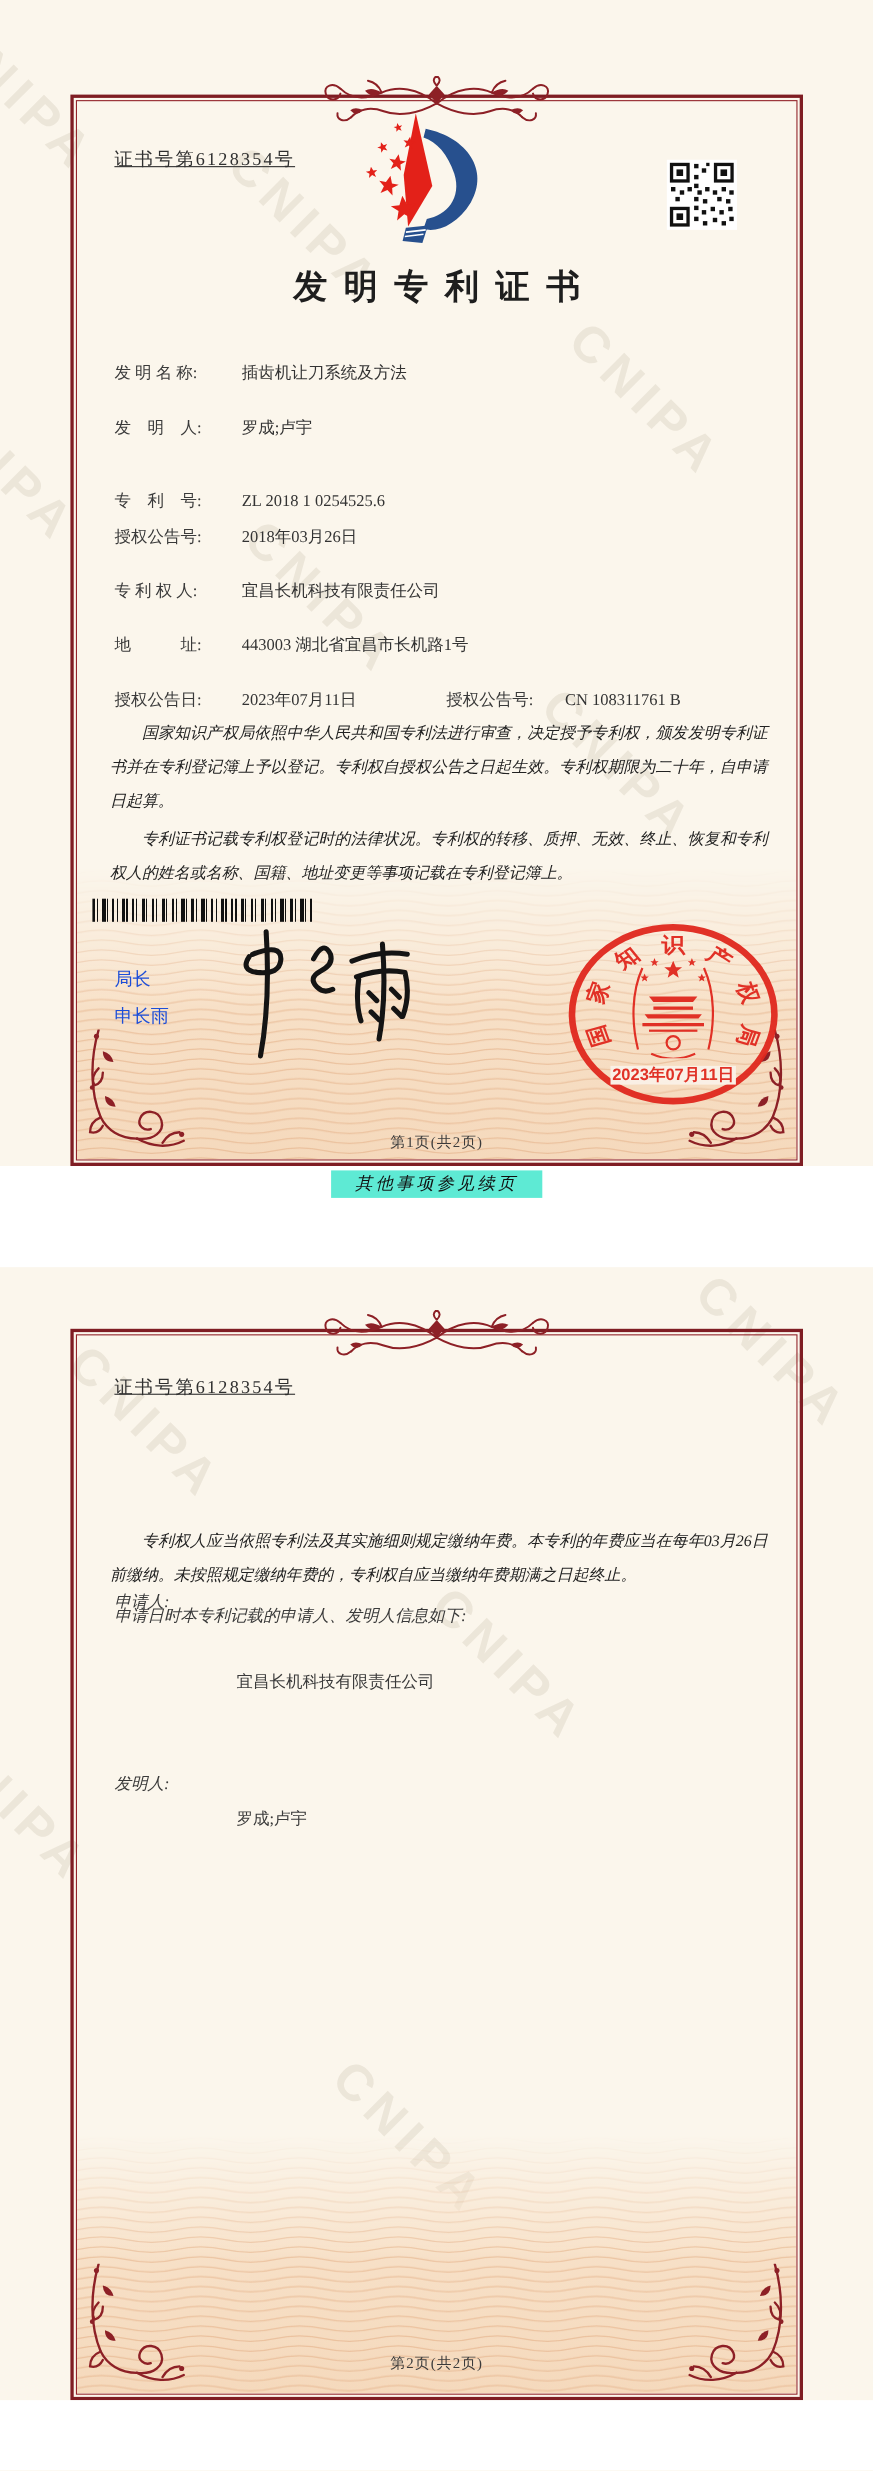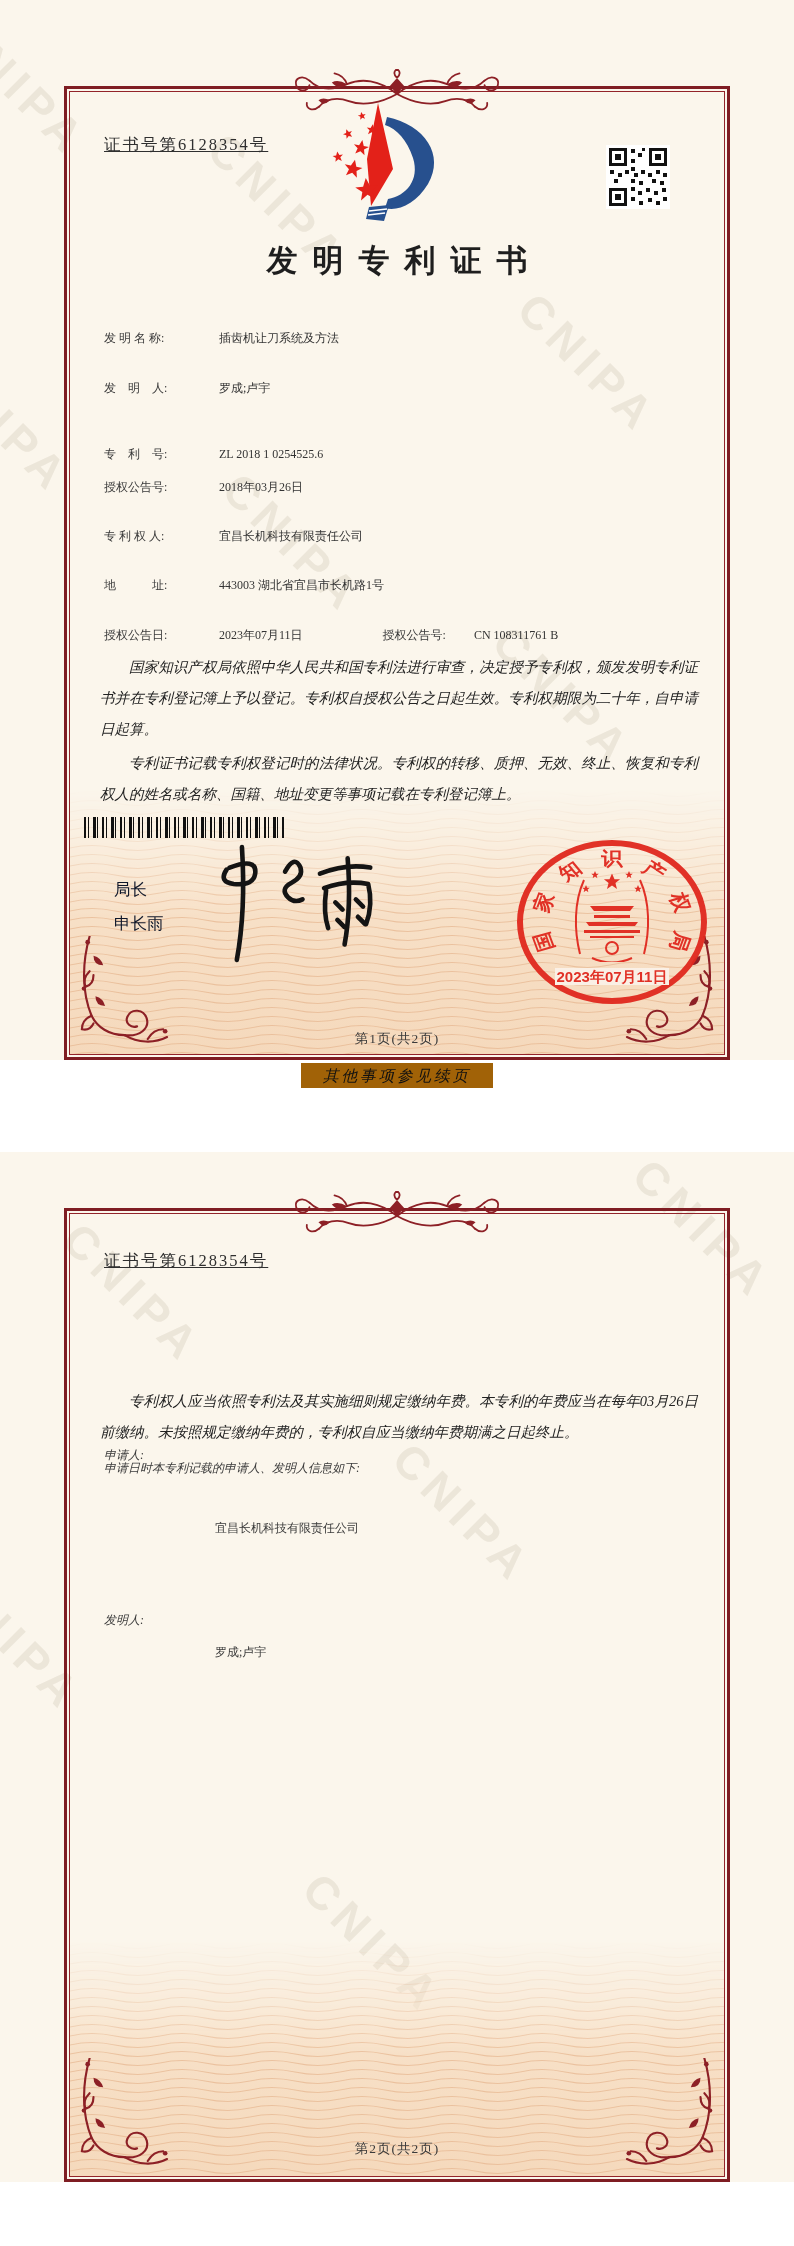--- a/index.html
+++ b/index.html
@@ -38,38 +38,38 @@
   .corner-orn.left{left:8px;}
   .corner-orn.right{right:8px;transform:scaleX(-1);}
   .top-orn{position:absolute;left:50%;transform:translateX(-50%);top:-20px;width:330px;height:50px;z-index:3;}
   
   .cert-no{position:absolute;left:104px;font-size:16.5px;color:#2f2f2f;letter-spacing:2px;z-index:2;text-decoration:underline;}
   .title{
     position:absolute;left:64px;width:666px;text-align:center;
     font-size:31px;font-weight:bold;color:#1e1e1e;
     letter-spacing:15px;text-indent:15px;z-index:2;
   }
-  .row{position:absolute;left:104px;font-size:12px;color:#3a3a3a;white-space:nowrap;z-index:2;}
+  .row{position:absolute;left:104px;font-size:15px;color:#3a3a3a;white-space:nowrap;z-index:2;}
   .row .lbl{display:inline-block;width:112px;}
   .row .val{color:#333;}
   .para{
     position:absolute;left:100px;width:598px;
     font-size:14.5px;line-height:31px;color:#222;
     text-align:justify;text-indent:2em;font-style:italic;z-index:2;
   }
   .kai{font-style:italic;}
   .barcode{
     position:absolute;left:84px;top:817px;width:202px;height:21px;z-index:2;
     background:repeating-linear-gradient(90deg,
       #101010 0 2px,transparent 2px 4px,
       #101010 4px 5px,transparent 5px 9px,
       #101010 9px 12px,transparent 12px 13px,
       #101010 13px 14px,transparent 14px 18px);
   }
-  .director{position:absolute;left:104px;font-size:16.5px;color:#0f172a;z-index:2;margin-left:10px;}
+  .director{position:absolute;left:104px;font-size:16.5px;color:#1d4ed8;z-index:2;}
   .signature{position:absolute;left:205px;top:842px;width:195px;height:125px;z-index:3;}
   
   .seal{position:absolute;left:517px;top:840px;width:190px;height:164px;z-index:3;opacity:.95;}
   .seal-border{position:absolute;inset:0;border:6px solid #e0281e;border-radius:50%;}
   .seal-ring{position:absolute;left:50%;top:50%;width:0;height:0;transform:scaleX(1.13);}
   .seal-ring span{
     position:absolute;left:-12px;top:-12px;width:24px;height:24px;
     display:flex;align-items:center;justify-content:center;
     font-size:19px;font-weight:700;color:#e0281e;
     font-family:"Liberation Sans","DejaVu Sans",sans-serif;
@@ -83,21 +83,21 @@
   .seal-date span{background:#fbf2e8;padding:0 2px;}
   .footer{
     position:absolute;left:64px;width:666px;text-align:center;
     font-size:13.5px;color:#3b3b3b;letter-spacing:1px;z-index:3;
   }
   .white-strip{position:absolute;left:0;width:794px;background:#ffffff;z-index:1;}
   .cont-note{
     position:absolute;left:0;width:794px;text-align:center;z-index:2;
     font-size:15.5px;color:#111;font-style:italic;letter-spacing:3px;
   }
-  .cont-note span{background:#a16207;padding:4px 22px;}
+  .cont-note span{background:#5eead4;padding:4px 22px;}
   .logo{position:absolute;left:298px;top:103px;width:166px;height:124px;z-index:2;}
   .qr{position:absolute;left:606px;top:145px;width:64px;height:64px;z-index:2;}
 </style>
 </head>
 <body>
 
 <svg width="0" height="0" style="position:absolute" aria-hidden="true">
   <defs>
     <path id="starp" d="M0,-10 2.94,-3.09 9.51,-3.09 4.05,1.18 5.88,8.09 0,4 -5.88,8.09 -4.05,1.18 -9.51,-3.09 -2.94,-3.09 Z"></path>
     <pattern id="wav" width="90" height="9" patternUnits="userSpaceOnUse">

